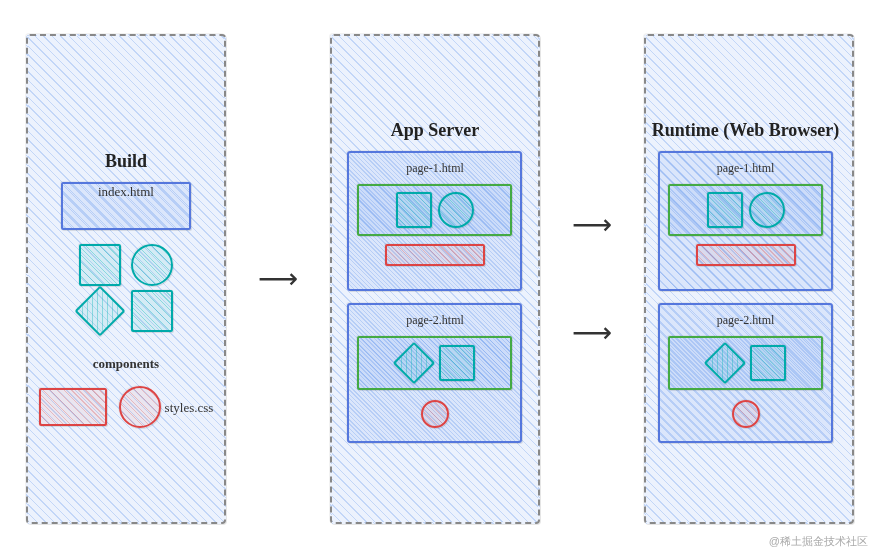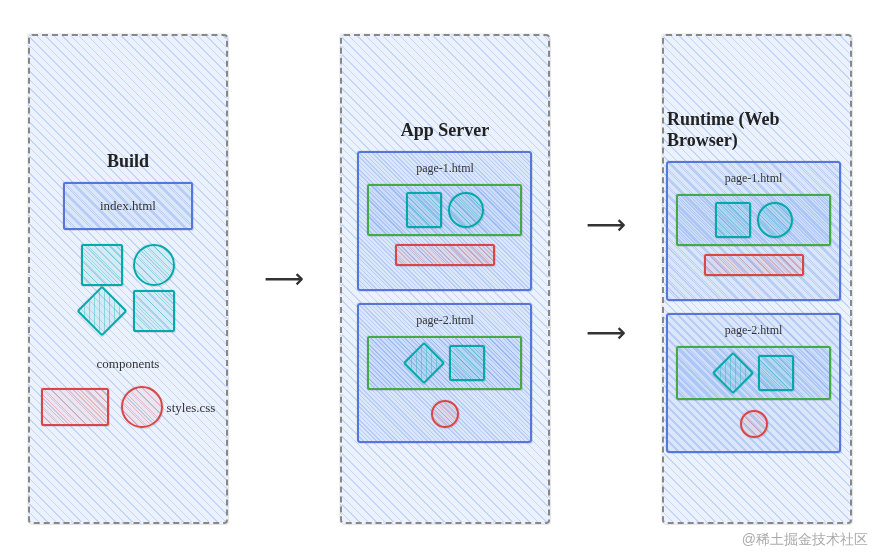--- a/index.html
+++ b/index.html
@@ -53,21 +53,21 @@
 
     
     .server-section {
       width: 210px;
       height: 490px;
       padding: 15px 10px 10px 10px;
     }
 
     
     .runtime-section {
-      width: 190px;
+      width: 210px;
       height: 490px;
       padding: 15px 10px 10px 3px;
     }
 
     
     .hatch-blue {
       background-color: rgba(100, 149, 237, 0.12);
       background-image: repeating-linear-gradient(
         45deg,
         rgba(100, 149, 237, 0.3) 0px,
@@ -106,21 +106,21 @@
       align-items: center;
       gap: 14px;
       width: 100%;
     }
 
     .index-box {
       border: 2px solid #5577dd;
       width: 130px;
       height: 48px;
       display: flex;
-      align-items: center;
+      align-items: flex-start;
       justify-content: center;
       font-size: 13px;
       color: #333;
       border-radius: 2px;
     }
 
     .components-row {
       display: flex;
       gap: 10px;
       align-items: center;
@@ -152,20 +152,21 @@
       border: 2px solid #00aaaa;
       width: 42px;
       height: 42px;
       border-radius: 2px;
     }
 
     .components-label {
       font-size: 13px;
       color: #333;
       margin-top: 20px;
+      font-weight: bold;
     }
 
     .styles-row {
       display: flex;
       gap: 12px;
       align-items: center;
     }
 
     .styles-rect {
       border: 2px solid #dd4444;
@@ -276,21 +277,21 @@
       height: 28px;
       border-radius: 50%;
       margin: 4px auto 2px auto;
     }
 
     
     .watermark {
       position: absolute;
       bottom: 8px;
       right: 12px;
-      font-size: 14px;
+      font-size: 11px;
       color: #aaa;
       font-family: sans-serif;
     }
 
     
     .arrows-col {
       display: flex;
       flex-direction: column;
       align-items: center;
       justify-content: center;

